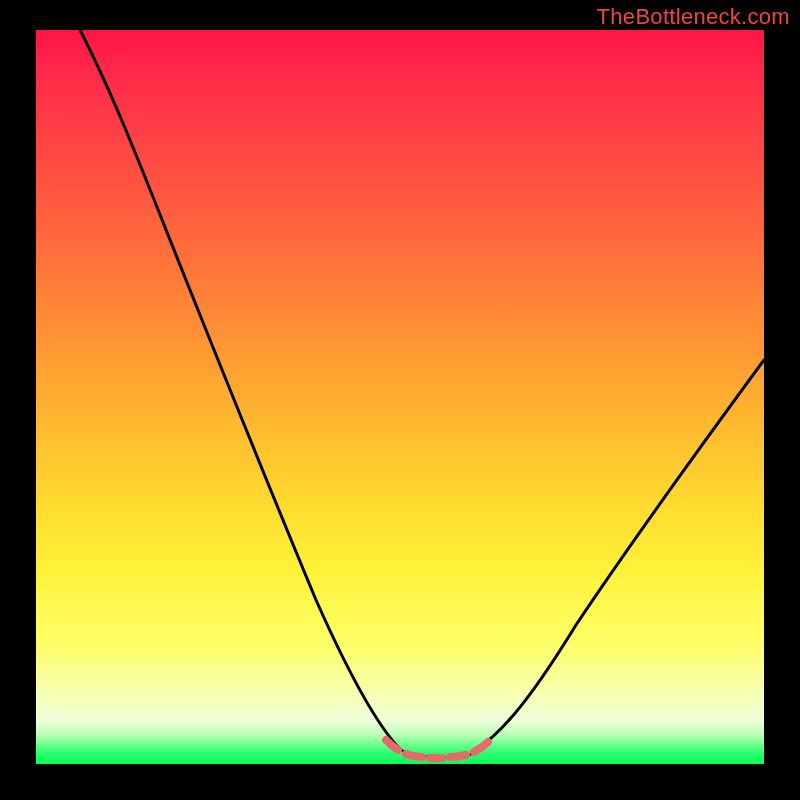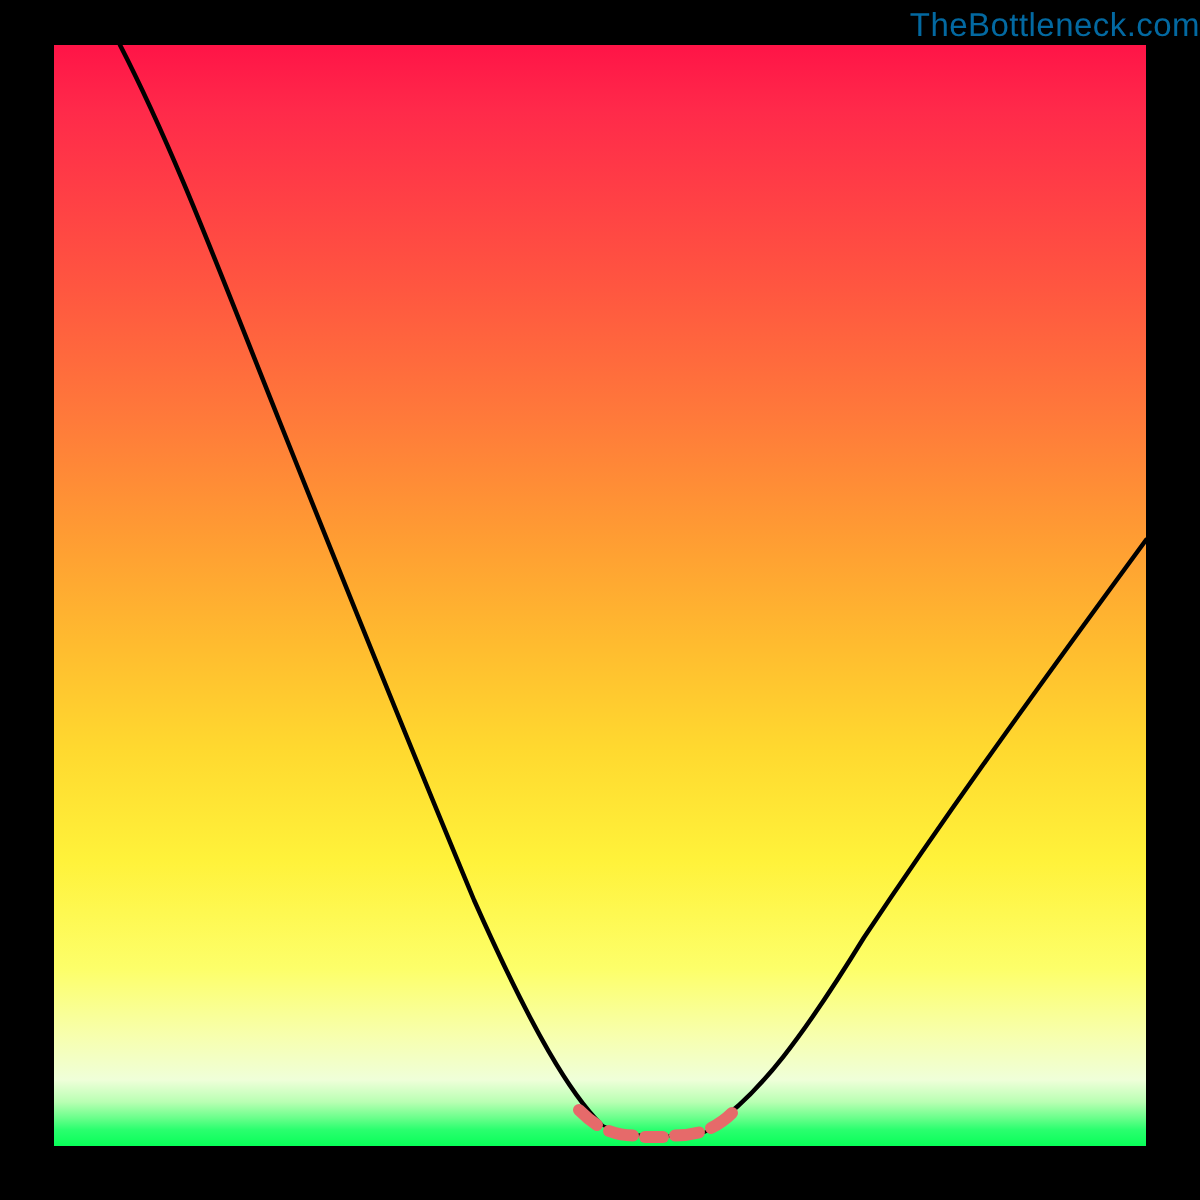--- a/index.html
+++ b/index.html
@@ -13,22 +13,22 @@
   }
   .frame {
     position: relative;
     width: 800px;
     height: 800px;
     background: #000;
   }
   .watermark {
     position: absolute;
     top: 4px;
-    right: 0;
-    color: #0369a1;
+    right: 10px;
+    color: #ef4444;
     font-size: 22px;
     font-weight: 500;
     letter-spacing: 0.3px;
     z-index: 20;
   }
   .plot-area {
     position: absolute;
     left: 36px;
     top: 30px;
     width: 728px;

